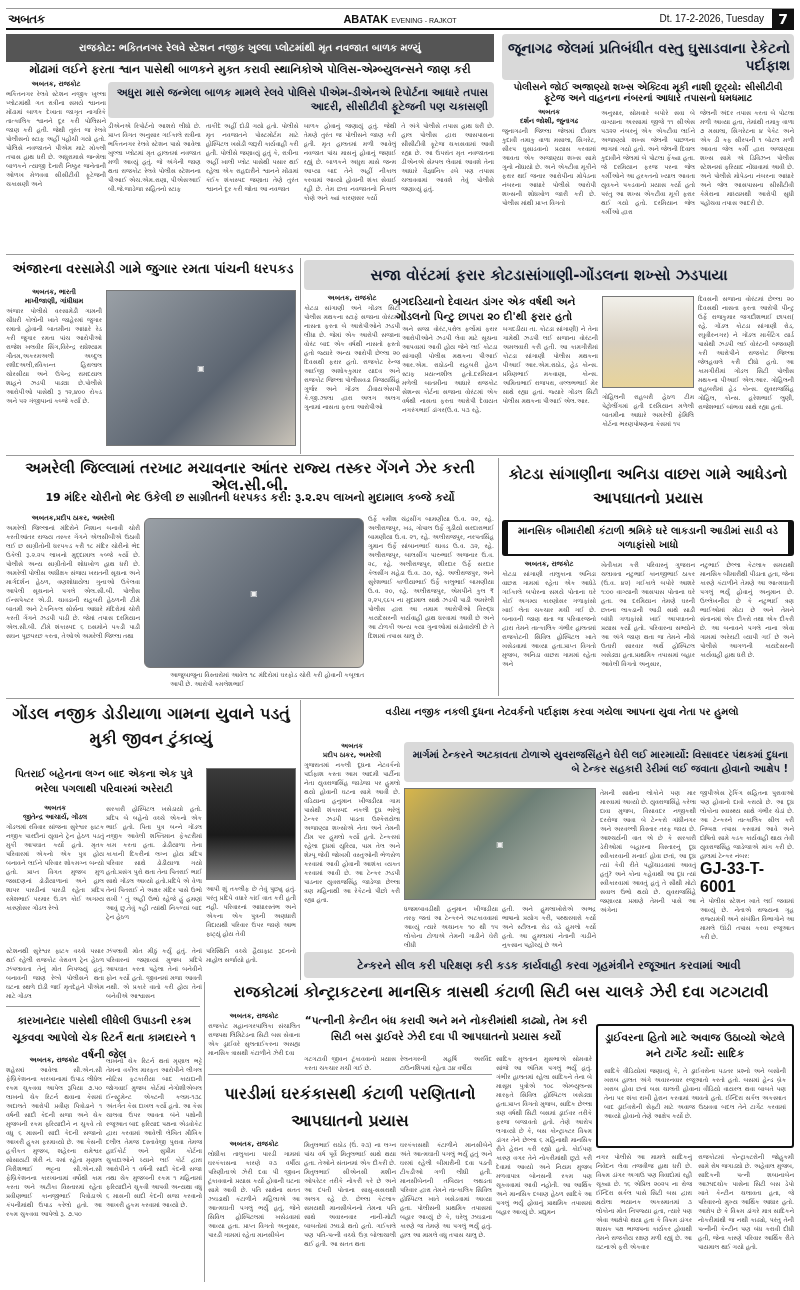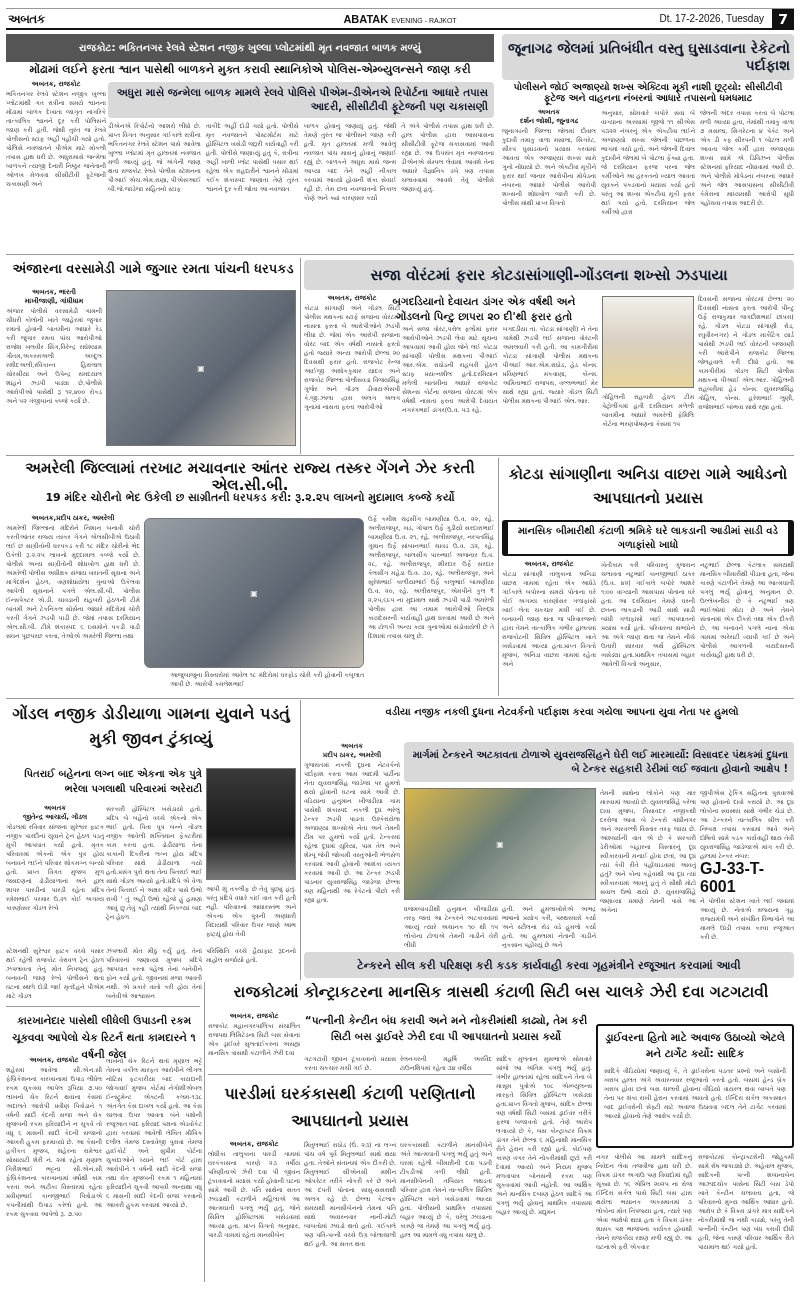--- a/index.html
+++ b/index.html
@@ -106,21 +106,21 @@
   <div>
     <div class="dateline">અબતક, રાજકોટ</div>
     <div class="body" style="height:124px">કોટડા સાંગાણી તાલુકાના અનિડા વાછરા ગામમાં રહેતા એક આધેડે ગઈકાલે બપોરના સમયે પોતાના ઘરે કોઈ અગમ્ય કારણોસર ગળાફાંસો ખાઈ લેતા ચકચાર મચી ગઈ છે. બનાવની જાણ થતા જ પરિવારજનો દ્વારા તેમને તાત્કાલિક ગંભીર હાલતમાં રાજકોટની સિવિલ હોસ્પિટલ ખાતે ખસેડવામાં આવ્યા હતા.પ્રાપ્ત વિગતો મુજબ, અનિડા વાછરા ગામમાં રહેતા અને</div>
   </div>
   <div class="body">ખેતીકામ કરી પરિવારનું ગુજરાન ચલાવતા નટુભાઈ કાનજીભાઈ ઠાકર (ઉ.વ. ૪૨) ગઈકાલે બપોરે આશરે ૧:૦૦ વાગ્યાની આસપાસ પોતાના ઘરે હતા. આ દરમિયાન તેમણે ઘરની છતના લાકડાની આડી સાથે સાડી બાંધી ગળાફાંસો ખાઈ આપઘાતનો પ્રયાસ કર્યો હતો. પરિવારના સભ્યોને આ અંગે જાણ થતા જ તેમને નીચે ઉતારી સારવાર અર્થે હોસ્પિટલ ખસેડ્યા હતા.પ્રાથમિક તપાસમાં બહાર આવેલી વિગતો અનુસાર,</div>
   <div class="body">નટુભાઈ છેલ્લા કેટલાક સમયથી માનસિક બીમારીથી પીડાતા હતા, જેના કારણે કંટાળીને તેમણે આ આત્મઘાતી પગલું ભર્યું હોવાનું અનુમાન છે. ઉલ્લેખનીય છે કે નટુભાઈ ત્રણ ભાઈઓમાં મોટા છે અને તેમને સંતાનમાં એક દીકરો તથા એક દીકરી છે. આ બનાવને પગલે નાના એવા ગામમાં અરેરાટી વ્યાપી ગઈ છે અને પોલીસે આગળની કાયદેસરની કાર્યવાહી હાથ ધરી છે.</div>
 </div>
 <div class="abs rule-h" style="left:6px;top:698px;width:788px"></div>
 
 <div class="abs hl" style="left:6px;top:702px;width:290px;font-size:16px;line-height:1.55">ગોંડલ નજીક ડોડીયાળા ગામના યુવાને પડતું મુકી જીવન ટુંકાવ્યું</div>
-<div class="abs hl" style="left:6px;top:766px;width:196px;font-size:10px;text-align:right;line-height:1.5">પિતરાઈ બહેનના લગ્ન બાદ એકના એક પુત્રે ભરેલા પગલાથી પરિવારમાં અરેરાટી</div>
+<div class="abs hl" style="left:6px;top:766px;width:196px;font-size:10px;text-align:center;line-height:1.5">પિતરાઈ બહેનના લગ્ન બાદ એકના એક પુત્રે ભરેલા પગલાથી પરિવારમાં અરેરાટી</div>
 <div class="abs photo" style="left:206px;top:768px;width:90px;height:112px;background:linear-gradient(180deg,#3a3a3a,#1a1a1a 60%,#777)"></div>
 <div class="abs" style="left:6px;top:804px;width:98px;height:138px">
   <div class="dateline">અબતક</div>
   <div class="dateline">જીતેન્દ્ર આચાર્ય, ગોંડલ</div>
   <div class="body" style="height:120px">ગોંડલમાં રવિવાર સાંજના સુરેશ્વર ફાટક નજીક પારદીનાં યુવાને ટ્રેન હેઠળ પડતું મુકી આપઘાત કર્યો હતો. મૃતક પરિવારમાં એકનો એક પુત્ર હોય બનાવને લઈને પરિવાર શોકમગ્ન બન્યો હતો. પ્રાપ્ત વિગત મુજબ મુળ જસદણનાં ડોડીયાળાનાં અને હાલ શાપર પારડીનાં પારડી રહેતા પ્રદિપ રમેશભાઈ પરમાર ઉ.૨૧ કોઈ અગમ્ય કારણોસર ગોંડલ રેલ્વે</div>
 </div>
 <div class="abs body" style="left:106px;top:804px;width:96px;height:138px">સરકારી હોસ્પિટલ ખસેડાયો હતો. પ્રદિપ બે બહેનો વચ્ચે એકનો એક ભાઈ હતો. પિતા પુત્ર બન્ને ગોંડલ નજીક આવેલી શક્તિમાન ફેક્ટરીમાં કામ કરતા હતા. ડોડીયાળા તેના કાકાની દિકરીનાં લગ્ન હોય પ્રદિપ પરિવાર સાથે ડોડીયાળા ગયો હતો.પ્રસંગ પુરો થતા તેના પિતરાઈ ભાઈ સાથે ગોંડલ આવ્યો હતો.પ્રદિપે એ વેળા તેનાં પિતરાઈ ને અક્ષર મંદિર પાસે ઉભો રાખી ' તું અહી ઉભો રહેજે હું હમણાં આવું છુ.તેવું કહી ત્યાંથી નિકળ્યાં બાદ ટ્રેન હેઠળ</div>
 <div class="abs body" style="left:206px;top:884px;width:90px;height:58px">આપી શું તકલીફ છે તેવું પુછ્યુ હતું. પરંતુ પ્રદિપે વધારે કાંઈ વાત કરી હતી નહી. પરિવારનાં આધારસ્તંભ અને એકના એક પુત્રની અણધારી વિદાયથી પરિવાર ઉપર જાણે આભ ફાટ્યું હોય તેવી</div>
 <div class="abs body" style="left:6px;top:946px;width:98px;height:54px">સ્ટેશનથી સુરેશ્વર ફાટક વચ્ચે પસાર થઈ રહેલી રાજકોટ વેરાવળ ટ્રેન હેઠળ ઝંપલાવતા તેનું મોત નિપજ્યું હતું. બનાવની જાણ રેલ્વે પોલીસને થતા ઘટના સ્થળે દોડી જઈ મૃતદેહને પીએમ માટે ગોંડલ</div>
 <div class="abs body" style="left:106px;top:946px;width:96px;height:54px">ઝંપલાવી મોત મીઠું કર્યું હતું. તેનાં પરિવારનાં જણાવ્યાં મુજબ પ્રદિપે આપઘાત કરતા પહેલા તેનાં બનેવીને ફોન કર્યો હતો. જીવનમાં મજા આવતી નથી. એ પ્રકારે વાતો કરી હોય તેનાં બનેવીએ આશ્વાસન</div>

